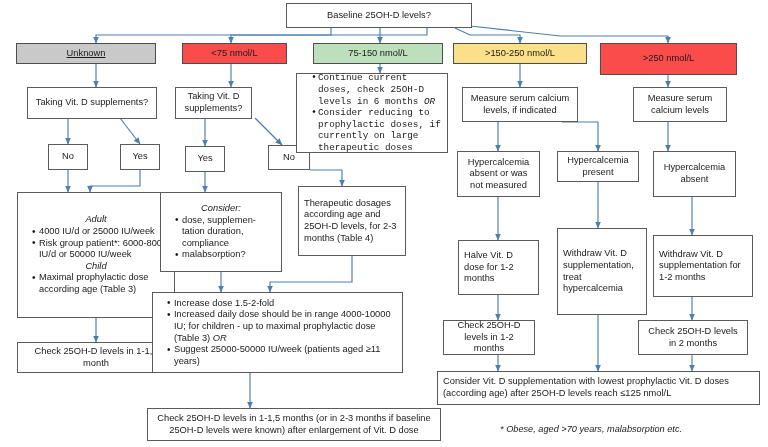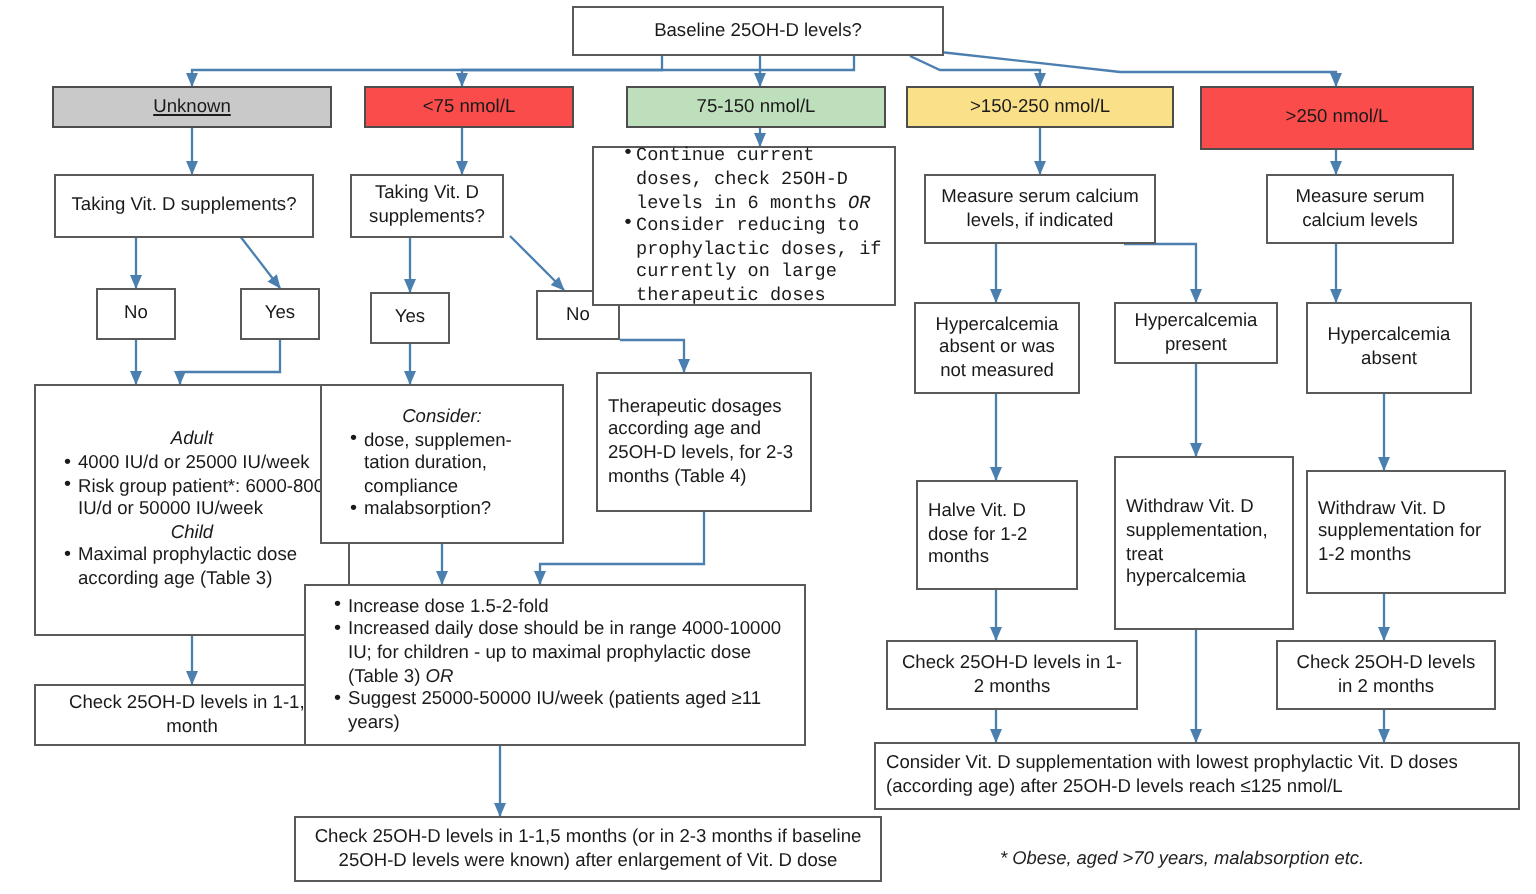--- a/index.html
+++ b/index.html
@@ -115,21 +115,21 @@
       <path d="M692,197 L692,235"></path>
       <path d="M692,297 L692,320"></path>
       <path d="M692,355 L692,371"></path>
     </g>
   </svg>
 
   <div class="node center" style="left:286px;top:3px;width:186px;height:25px;">
     <div class="pad">Baseline 25OH-D levels?</div>
   </div>
 
-  <div class="node center colored grey" style="left:26px;top:43px;width:140px;height:21px;text-decoration:underline;">
+  <div class="node center colored grey" style="left:16px;top:43px;width:140px;height:21px;text-decoration:underline;">
     <div class="pad">Unknown</div>
   </div>
 
   <div class="node center colored red" style="left:182px;top:43px;width:105px;height:21px;align-items:flex-end;">
     <div class="pad">&lt;75 nmol/L</div>
   </div>
 
   <div class="node center colored green" style="left:313px;top:43px;width:130px;height:21px;">
     <div class="pad">75-150 nmol/L</div>
   </div>
@@ -234,21 +234,21 @@
   </div>
 
   <div class="node left" style="left:458px;top:240px;width:81px;height:55px;">
     <div class="pad">Halve Vit. D dose for 1-2 months</div>
   </div>
 
   <div class="node left" style="left:557px;top:228px;width:90px;height:87px;">
     <div class="pad">Withdraw Vit. D supplementation, treat hypercalcemia</div>
   </div>
 
-  <div class="node center" style="left:443px;top:320px;width:126px;height:35px;">
+  <div class="node center" style="left:443px;top:320px;width:92px;height:35px;">
     <div class="pad">Check 25OH-D levels in 1-2 months</div>
   </div>
 
   <div class="node center" style="left:633px;top:87px;width:94px;height:35px;">
     <div class="pad">Measure serum calcium levels</div>
   </div>
 
   <div class="node center" style="left:653px;top:151px;width:83px;height:46px;">
     <div class="pad">Hypercalcemia absent</div>
   </div>

